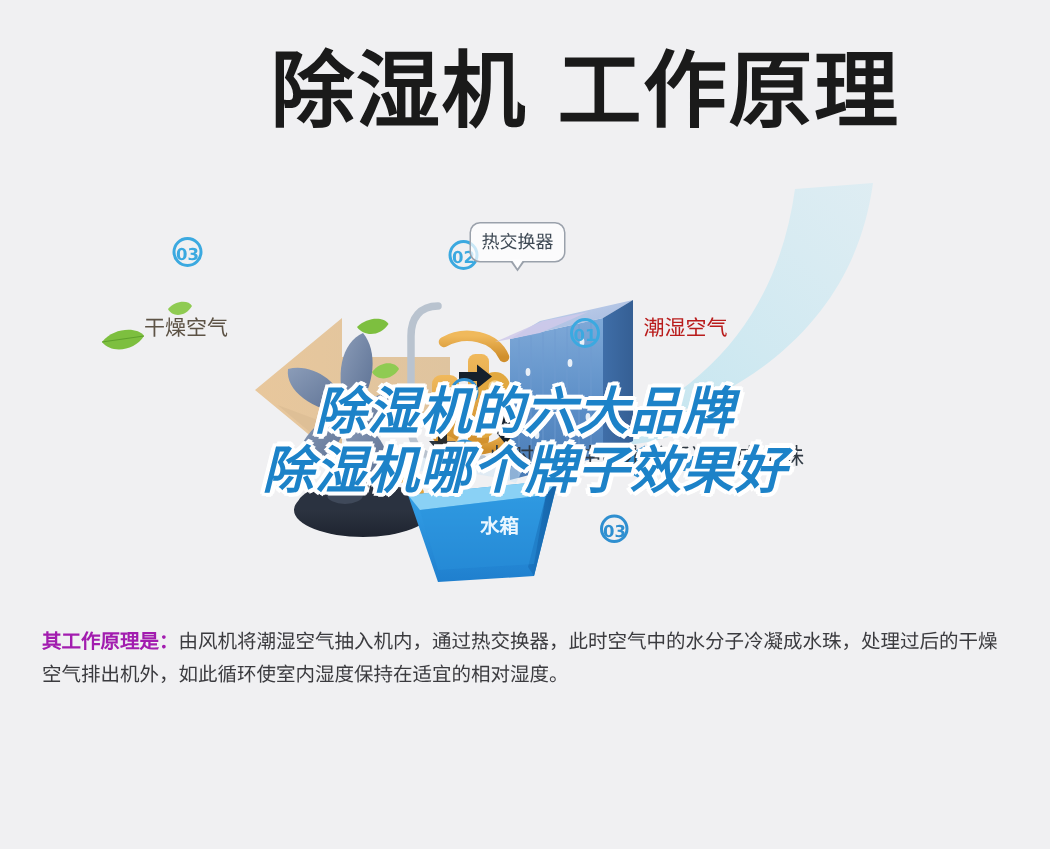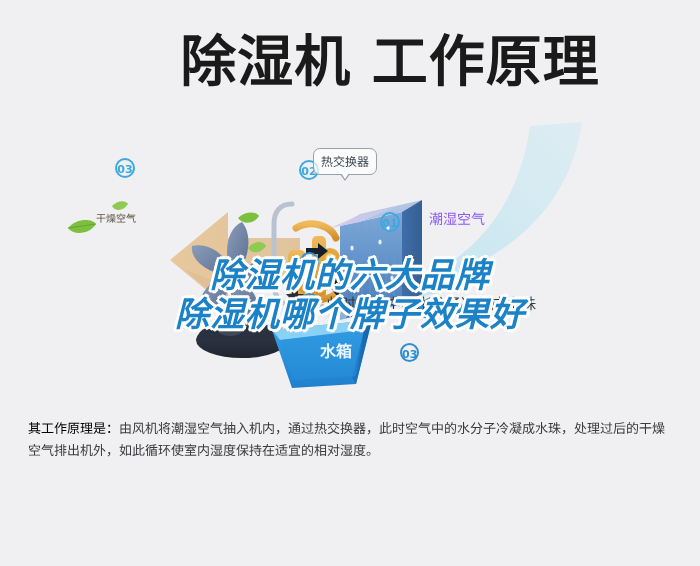--- a/index.html
+++ b/index.html
@@ -59,23 +59,23 @@
   .diag-label {
     position: absolute;
     font-size: 12px;
     line-height: 14px;
     color: #3f4a55;
     white-space: nowrap;
     font-family: "DejaVu Sans", "Liberation Sans", sans-serif;
     z-index: 4;
     text-align: right;
   }
-  .label-dry   { left: 96px;  top: 212px; font-size: 10px; color: #5d5346; }
-  .label-humid { left: 429px; top: 212px; font-size: 14px; color: #8b5cf6; }
-  .label-tank  { left: 320px; top: 345px; font-size: 16px; color: #eaf6ff; font-weight: bold; }
+  .label-dry   { left: 96px;  top: 212px; font-size: 14px; color: #5d5346; }
+  .label-humid { left: 429px; top: 212px; font-size: 14px; color: #b91c1c; }
+  .label-tank  { left: 320px; top: 345px; font-size: 13px; color: #eaf6ff; font-weight: bold; }
 
   
   .step-badge {
     position: absolute;
     width: 20px; height: 20px;
     border-radius: 50%;
     border: 2px solid #3ba9e0;
     color: #3ba9e0;
     font-size: 11px;
     font-weight: bold;
@@ -185,22 +185,22 @@
   .copy-para {
     margin: 0 0 18px 0;
     font-size: 13px;
     line-height: 22px;
     color: #3b3b3f;
     text-align: left;
     font-family: "DejaVu Sans", "Liberation Sans", sans-serif;
   }
   .copy-para:last-child { margin-bottom: 0; }
   .copy-lead {
-    font-weight: normal;
-    color: #000000;
+    font-weight: bold;
+    color: #a21caf;
   }
 </style>
 </head>
 <body>
 
 <div id="page">
 
   <div class="title-bar">
     <span class="title-text">除湿机 工作原理</span>
   </div>

